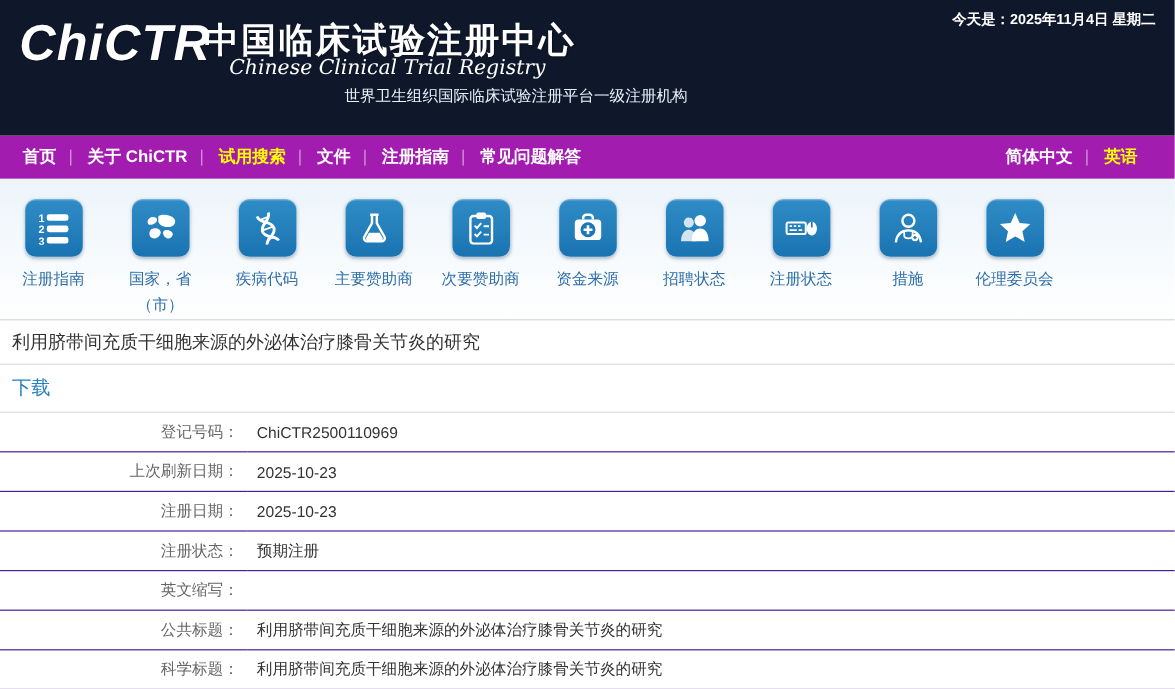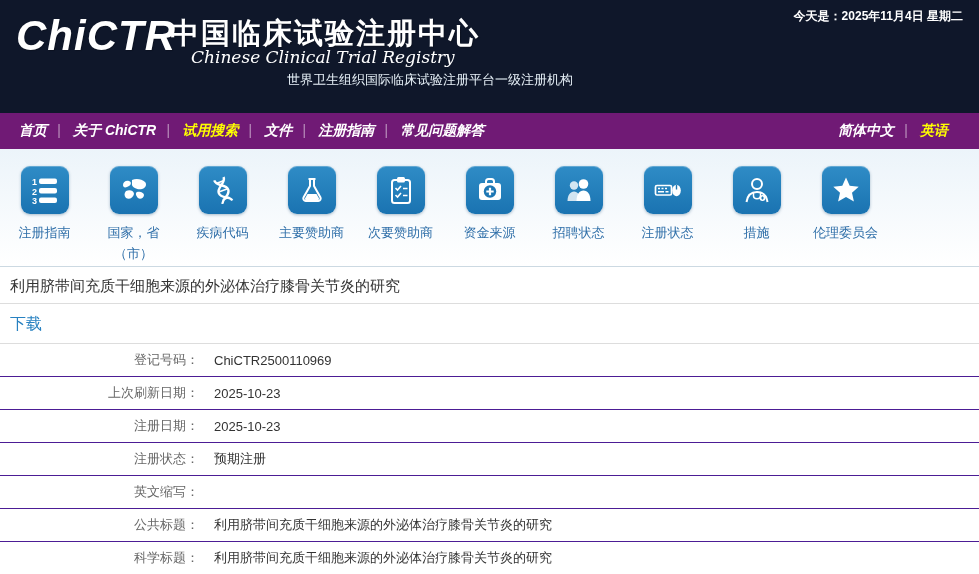--- a/index.html
+++ b/index.html
@@ -12,21 +12,21 @@
     font-weight:bold; font-style:italic; letter-spacing:1px;
     text-shadow:1px 1px 1px rgba(0,0,0,.2); }
   .brand-cn { position:absolute; left:170px; top:14px; font-size:29px; font-weight:bold;
     color:#fff; letter-spacing:2px; text-shadow:1px 1px 1px rgba(0,0,0,.25); }
   .brand-en { position:absolute; left:191px; top:47px; font-size:17px; font-style:italic;
     color:#fff; font-family:"DejaVu Serif","Liberation Serif",serif; }
   .subtitle { position:absolute; left:287px; top:71px; font-size:13px; color:#e8f2f9; }
   .date { position:absolute; right:16px; top:8px; font-size:12px; font-weight:bold; color:#fff; }
 
   
-  .nav { height:36px; background:#701a75; display:flex; align-items:center; padding:0 6px;font-style:italic; }
+  .nav { height:36px; background:#a21caf; display:flex; align-items:center; padding:0 6px; }
   .nav-item { color:#fff; font-weight:bold; font-size:14px; padding:0 13px; cursor:pointer;
     white-space:nowrap; position:relative; }
   .nav-item.active { color:#ffff00; }
   .nav-item:not(.first)::before { content:"|"; color:rgba(255,255,255,.5); font-weight:normal;
     position:absolute; left:-3px; top:0; }
   .lang-box { margin-left:auto; display:flex; align-items:flex-end; padding-right:12px; }
 
   
   .icon-strip { height:118px; background:linear-gradient(#ecf4fa,#ffffff);
     border-bottom:1px solid #ccd9e2; display:flex; padding:17px 0 0 0; }

